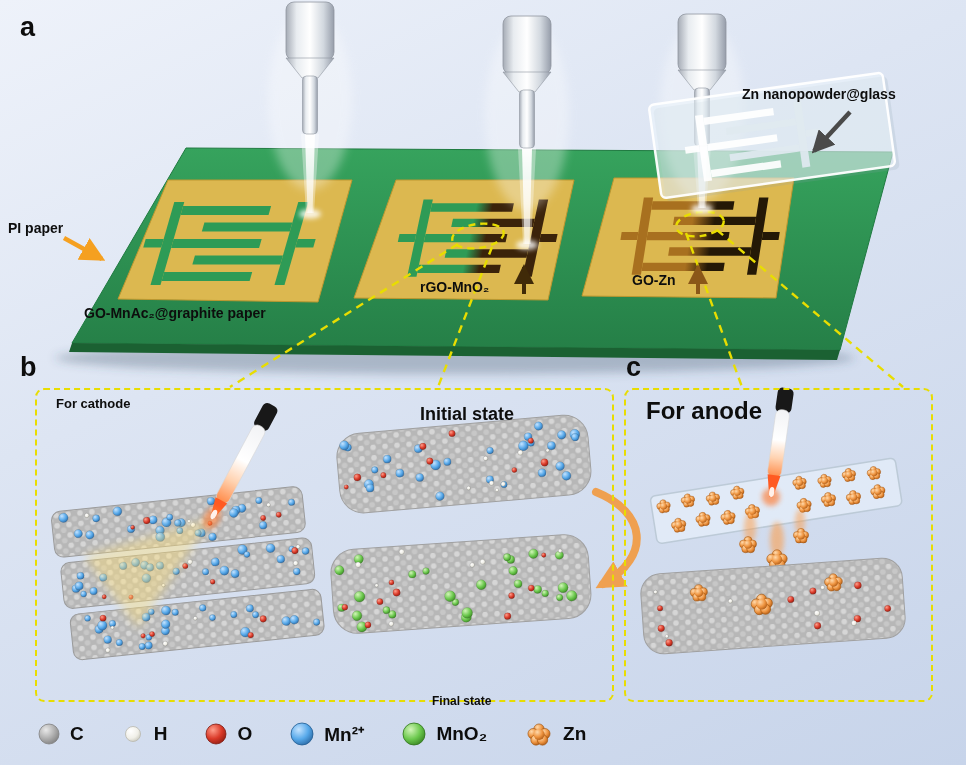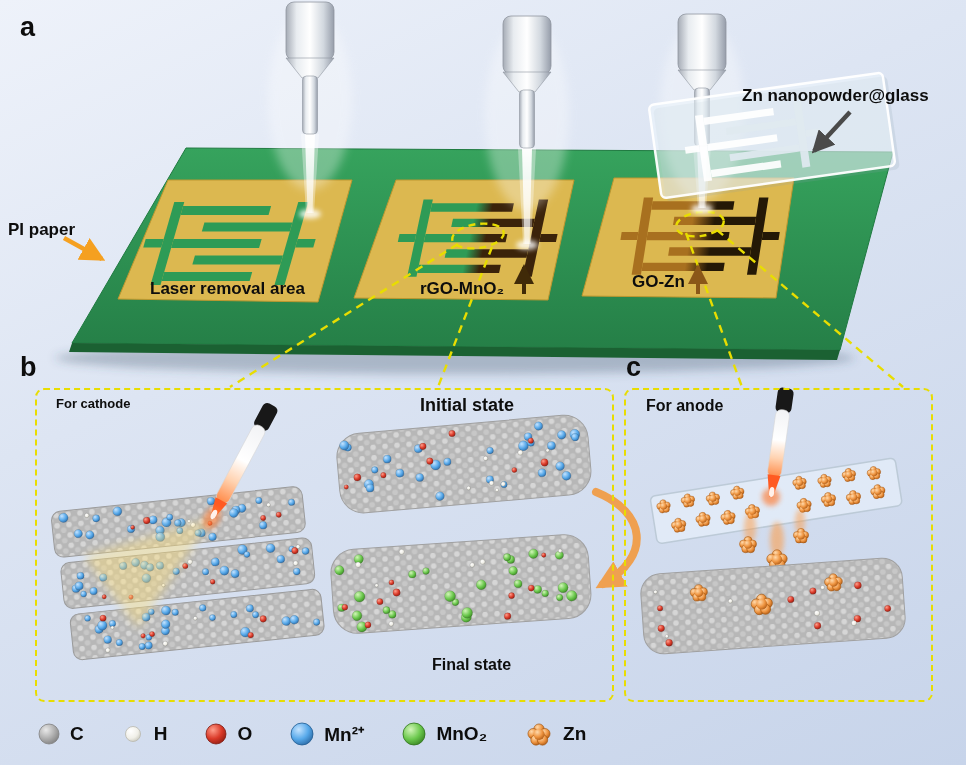--- a/index.html
+++ b/index.html
@@ -4,21 +4,21 @@
 <style>
   html,body{margin:0;padding:0;background:#c9d5ea;}
   .stage{
     position:relative;width:966px;height:765px;overflow:hidden;
     background:linear-gradient(155deg,#eef2fa 0%,#dde5f3 38%,#c7d4ea 100%);
     font-family:"Liberation Sans",sans-serif;
   }
   .scene{position:absolute;left:0;top:0;}
   .lbl{
     position:absolute;font-weight:700;color:#0d0d0d;
-    font-size:17px;line-height:1.15;white-space:nowrap;
+    font-size:14px;line-height:1.15;white-space:nowrap;
   }
   .panel-letter{font-size:27px;}
   .zoombox{position:absolute;border:2.5px dashed #e8dd00;border-radius:9px;}
   .legend{position:absolute;left:36px;top:718px;display:flex;align-items:center;}
   .legend-item{display:flex;align-items:center;margin-right:36px;}
   .legend-item .licon{display:block;}
   .legend-item .llabel{font-weight:700;font-size:19px;margin-left:8px;color:#0d0d0d;}
 </style>
 </head>
 <body>
@@ -489,28 +489,28 @@
 
   <div class="zoombox" style="left:35px;top:388px;width:575px;height:310px"></div>
   <div class="zoombox" style="left:624px;top:388px;width:305px;height:310px"></div>
 
   <div class="lbl panel-letter" style="left:20px;top:12px">a</div>
   <div class="lbl panel-letter" style="left:20px;top:352px">b</div>
   <div class="lbl panel-letter" style="left:626px;top:352px">c</div>
 
   <div class="lbl" style="left:742px;top:86px">Zn nanopowder@glass</div>
   <div class="lbl" style="left:8px;top:220px">PI paper</div>
-  <div class="lbl" style="left:150px;top:279px">Laser removal area</div>
+  <div class="lbl" style="left:84px;top:305px">GO-MnAc₂@graphite paper</div>
   <div class="lbl" style="left:420px;top:279px">rGO-MnO₂</div>
   <div class="lbl" style="left:632px;top:272px">GO-Zn</div>
 
   <div class="lbl" style="left:56px;top:397px;font-size:13px">For cathode</div>
-  <div class="lbl" style="left:420px;top:395px;font-size:18px">Initial state</div>
-  <div class="lbl" style="left:432px;top:656px;font-size:16px">Final state</div>
-  <div class="lbl" style="left:646px;top:397px;font-size:16px">For anode</div>
+  <div class="lbl" style="left:420px;top:404px;font-size:18px">Initial state</div>
+  <div class="lbl" style="left:432px;top:695px;font-size:12px">Final state</div>
+  <div class="lbl" style="left:646px;top:397px;font-size:24px">For anode</div>
 
   <div class="legend">
     <div class="legend-item">
       <svg class="licon" width="26" height="26">
           <circle cx="13" cy="13" r="10" fill="url(#gradC)" stroke="#808080" stroke-width="0.8"></circle>
         </svg>
       <span class="llabel">C</span>
     </div>
     <div class="legend-item">
       <svg class="licon" width="26" height="26">

